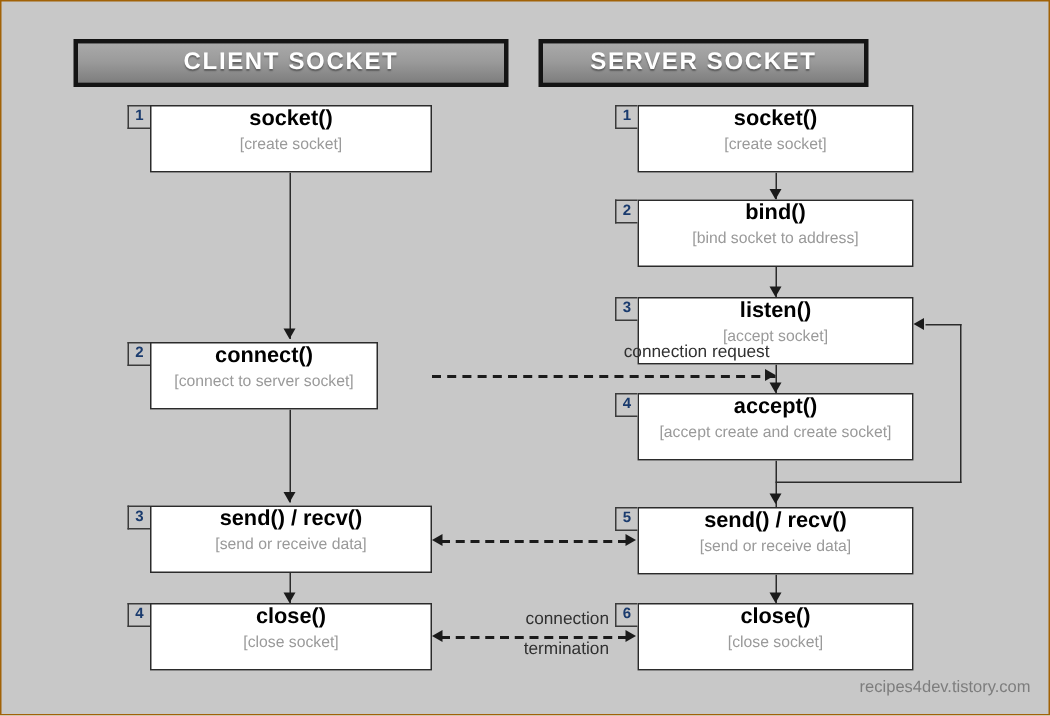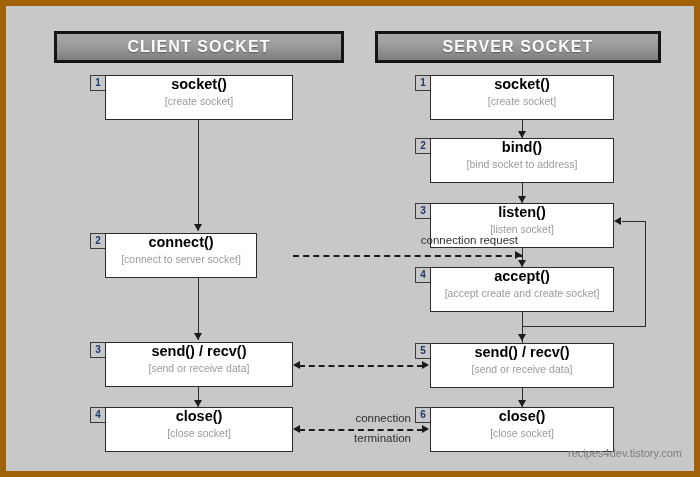--- a/index.html
+++ b/index.html
@@ -10,41 +10,41 @@
   }
   body {
     font-family: "Liberation Sans", sans-serif;
   }
   #canvas {
     position: relative;
     width: 700px;
     height: 477px;
     background: #c8c8c8;
     box-sizing: border-box;
-    border: 6px solid #a16207;
+    border: 1px solid #a16207;
     overflow: hidden;
   }
   
   .col-header {
     position: absolute;
     height: 32px;
     box-sizing: border-box;
     border: 3px solid #141414;
     background: linear-gradient(to bottom, #a9a9a9 0%, #9b9b9b 45%, #7e7e7e 100%);
     color: #ffffff;
     font-size: 16px;
     font-weight: bold;
     letter-spacing: 1.1px;
     display: flex;
     align-items: center;
     justify-content: center;
     text-shadow: 0 1px 1px rgba(0,0,0,0.35);
   }
   #client-header { left: 48px;  top: 25px; width: 290px; }
-  #server-header { left: 369px; top: 25px; width: 286px; }
+  #server-header { left: 358px; top: 25px; width: 220px; }
 
   
   .proc-box {
     position: absolute;
     box-sizing: border-box;
     background: #ffffff;
     border: 1px solid #2b2b2b;
     display: flex;
     flex-direction: column;
     align-items: center;
@@ -206,21 +206,21 @@
     <div class="proc-title">bind()</div>
     <div class="proc-sub">[bind socket to address]</div>
   </div>
 
   <div class="vline" style="left:516px; top:177px; height:20px;"></div>
   <div class="arrow-down" style="left:511.5px; top:190px;"></div>
 
   <div class="badge" style="left:409px; top:197px;">3</div>
   <div class="proc-box" id="server-listen" style="left:424px; top:197px; width:184px; height:45px;">
     <div class="proc-title">listen()</div>
-    <div class="proc-sub">[listen socket]</div>
+    <div class="proc-sub">[accept socket]</div>
   </div>
 
   <div class="vline" style="left:516px; top:242px; height:19px;"></div>
   <div class="arrow-down" style="left:511.5px; top:254px;"></div>
 
   <div class="badge" style="left:409px; top:261px;">4</div>
   <div class="proc-box" id="server-accept" style="left:424px; top:261px; width:184px; height:45px;">
     <div class="proc-title">accept()</div>
     <div class="proc-sub">[accept create and create socket]</div>
   </div>

